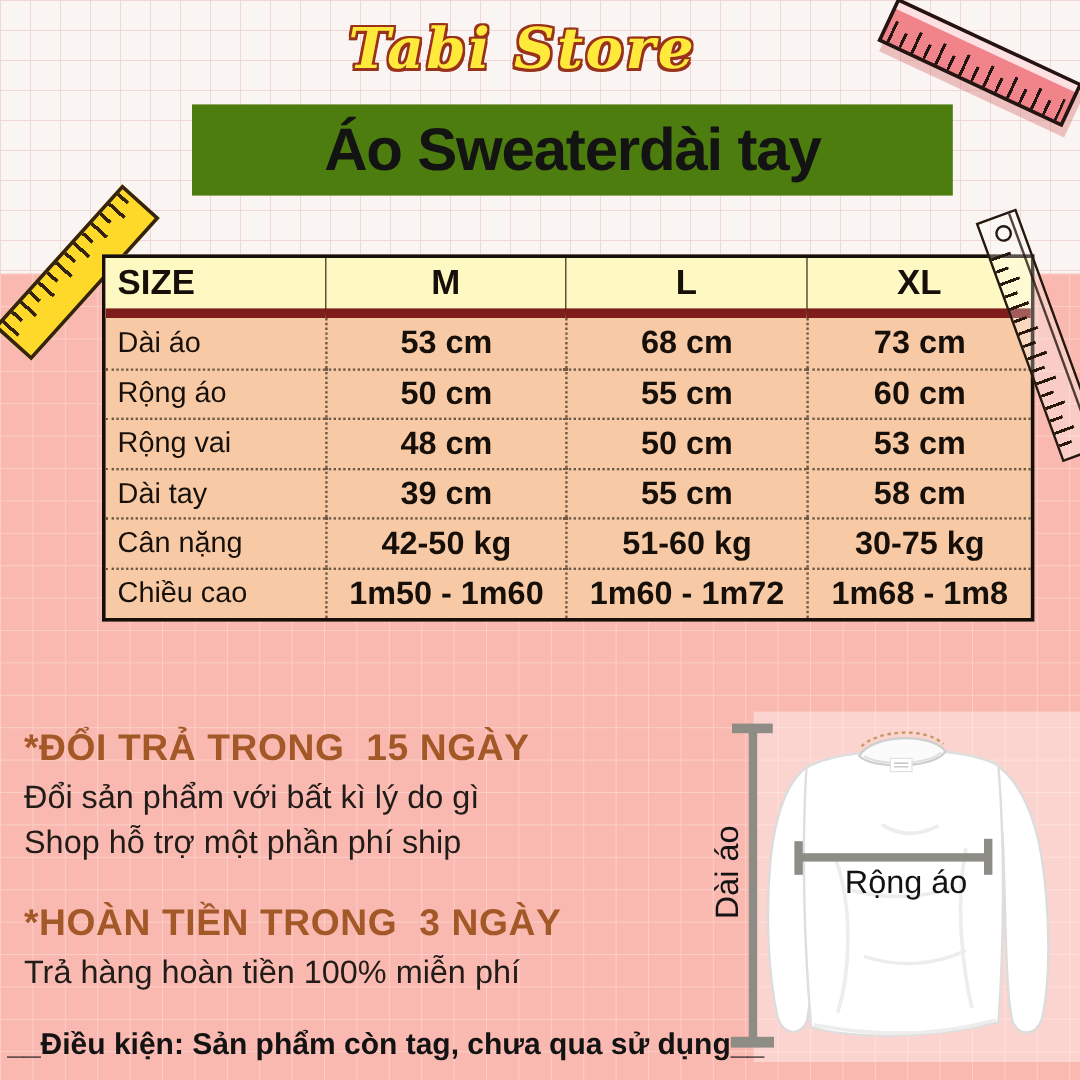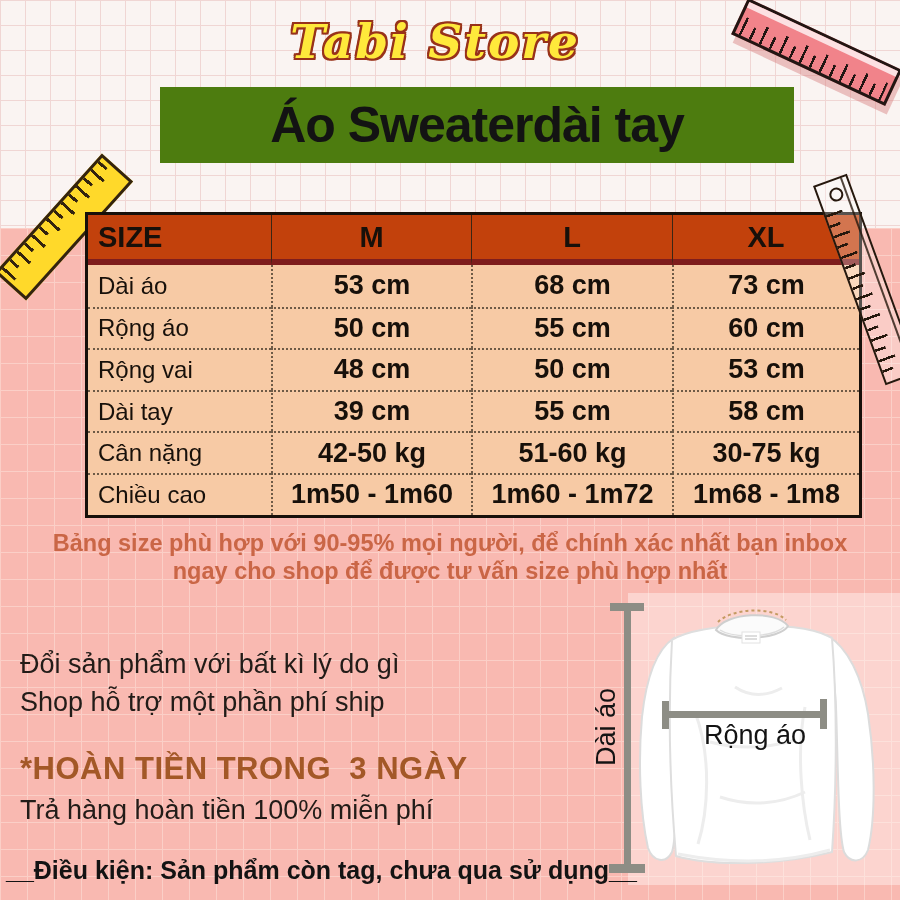--- a/index.html
+++ b/index.html
@@ -85,22 +85,22 @@
     display:grid;grid-template-columns:183px 200px 201px 187px;
     grid-template-rows:50px repeat(6,41.6px);
     border:3px solid #17100A;background:#F7CAA5;
     box-sizing:content-box;
   }
   .size-table .cell{
     display:flex;align-items:center;justify-content:center;
     color:#17100A;box-sizing:border-box;overflow:hidden;
   }
   .size-table .head{
-    background:#c2410c;font-weight:700;font-size:29px;
-    border-bottom:6px solid #7f1d1d;
+    background:#fef9c3;font-weight:700;font-size:29px;
+    border-bottom:8px solid #7f1d1d;
   }
   .size-table .head.first{justify-content:flex-start;padding-left:10px;}
   .size-table .colsep{border-left:2px dotted #6E5A46;}
   .size-table .head.colsep{border-left:1.5px solid #3A2614;}
   .size-table .rowsep{border-top:2px dotted #6E5A46;}
   .size-table .label{justify-content:flex-start;padding-left:10px;font-size:24px;font-weight:400;}
   .size-table .val{font-weight:700;font-size:27px;}
   
   .size-note{
     position:absolute;left:20px;top:529px;width:860px;text-align:center;
@@ -201,25 +201,22 @@
     <div class="cell val colsep rowsep">1m68 - 1m8</div>
   </div>
 
   <div class="ruler ruler-clear">
     <div class="hole"></div>
     <div class="innerline"></div>
     <div class="ticks"></div>
     <div class="ticks-long"></div>
   </div>
 
-  <div class="size-note">
-    <div>Bảng size phù hợp với 90-95% mọi người, để chính xác nhất bạn inbox</div>
-    <div>ngay cho shop để được tư vấn size phù hợp nhất</div>
-  </div>
-
+
+  <div class="policy-heading h-exchange">*ĐỔI TRẢ TRONG  15 NGÀY</div>
   <div class="policy-line ln-ex1">Đổi sản phẩm với bất kì lý do gì</div>
   <div class="policy-line ln-ex2">Shop hỗ trợ một phần phí ship</div>
   <div class="policy-heading h-refund">*HOÀN TIỀN TRONG  3 NGÀY</div>
   <div class="policy-line ln-rf1">Trả hàng hoàn tiền 100% miễn phí</div>
   <div class="condition-line">__Điều kiện: Sản phẩm còn tag, chưa qua sử dụng__</div>
 
   <div class="sweater-wrap">
     <svg width="300" height="300" viewBox="0 0 300 300">
 
       <path d="M74,46 C56,58 46,88 42,125 C38,170 40,220 48,256 C53,270 66,272 72,260 C78,240 76,170 78,115 C79,88 76,62 74,46 Z" fill="#FFFFFF" stroke="#DCDCDC" stroke-width="2"></path>

